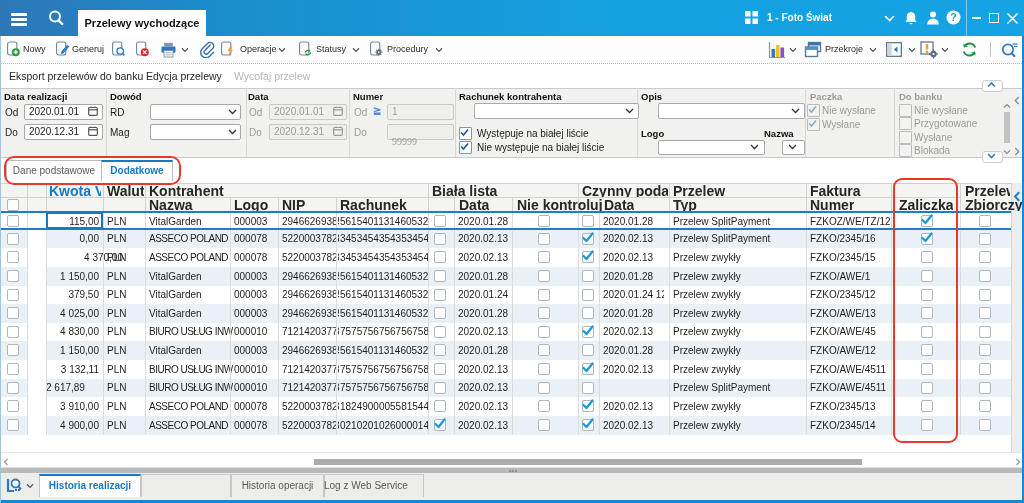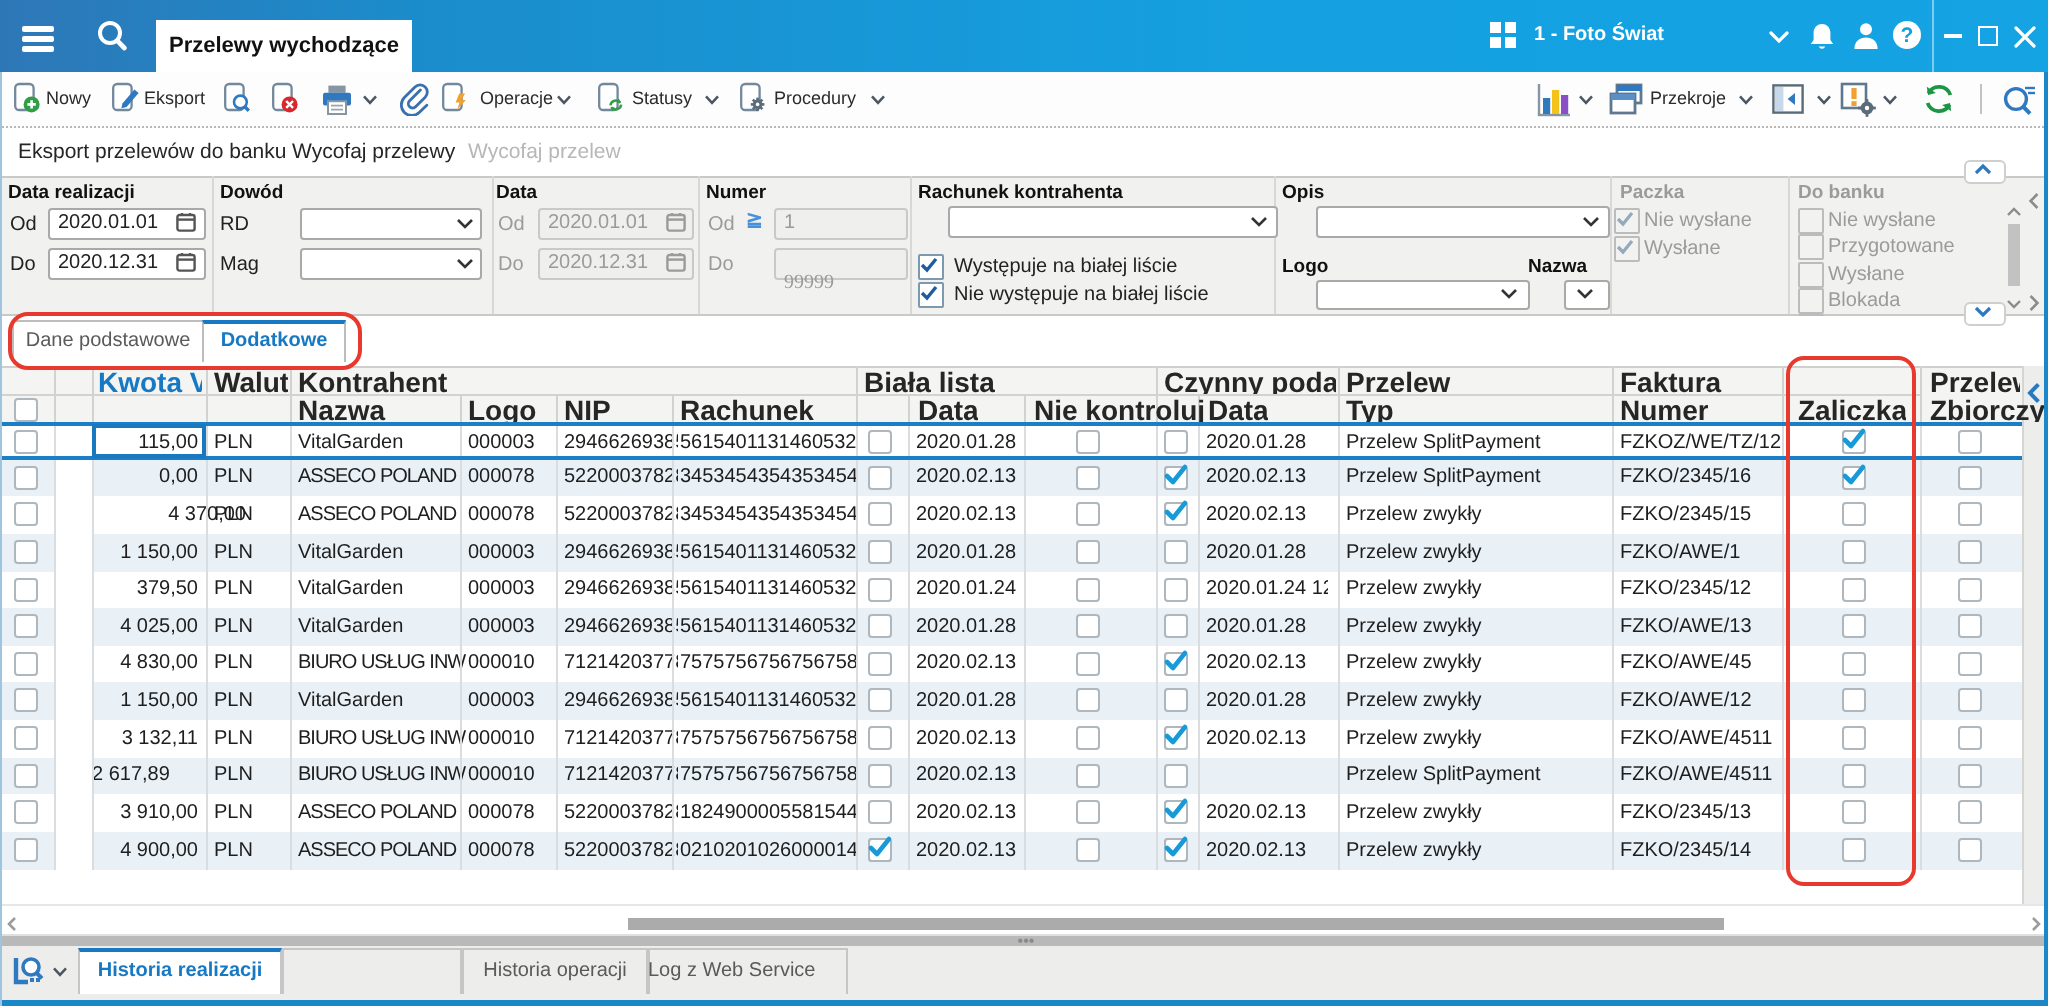--- a/index.html
+++ b/index.html
@@ -57,21 +57,21 @@
 <svg class="abs" style="left:7px;top:41px" width="17" height="17" viewBox="0 0 17 17">
     <rect x="0.6" y="1" width="9.2" height="13" rx="2" stroke="#72889c" stroke-width="1.15" fill="#fff"></rect>
     <circle cx="8.8" cy="11.2" r="4" fill="#2f9e44"></circle>
     <path d="M8.8 9.1 L8.8 13.3 M6.7 11.2 L10.9 11.2" stroke="#fff" stroke-width="1.3"></path>
   </svg>
 <div class="abs" style="left:23px;top:36px;height:27px;font-size:9px;color:#2b2b2b;line-height:27px;">Nowy</div>
 <svg class="abs" style="left:56px;top:41px" width="17" height="17" viewBox="0 0 17 17">
     <rect x="0.6" y="1" width="9.2" height="13" rx="2" stroke="#72889c" stroke-width="1.15" fill="#fff"></rect>
     <path d="M5.2 10.8 L11.2 3.8 L13.3 5.5 L7.3 12.5 L4.7 13.1 Z" fill="#2e79c0"></path>
   </svg>
-<div class="abs" style="left:72px;top:36px;height:27px;font-size:9px;color:#2b2b2b;line-height:27px;">Eksport</div>
+<div class="abs" style="left:72px;top:36px;height:27px;font-size:9px;color:#2b2b2b;line-height:27px;">Generuj</div>
 <svg class="abs" style="left:112px;top:41px" width="17" height="17" viewBox="0 0 17 17">
     <rect x="0.6" y="1" width="9.2" height="13" rx="2" stroke="#72889c" stroke-width="1.15" fill="#fff"></rect>
     <circle cx="8.2" cy="10" r="3.2" stroke="#2e79c0" stroke-width="1.3" fill="#fff"></circle>
     <line x1="10.4" y1="12.4" x2="12.4" y2="14.4" stroke="#2e79c0" stroke-width="1.7"></line>
   </svg>
 <svg class="abs" style="left:136px;top:41px" width="17" height="17" viewBox="0 0 17 17">
     <rect x="0.6" y="1" width="9.2" height="13" rx="2" stroke="#72889c" stroke-width="1.15" fill="#fff"></rect>
     <circle cx="8.8" cy="11.2" r="4" fill="#d9272e"></circle>
     <path d="M7.1 9.5 L10.5 12.9 M10.5 9.5 L7.1 12.9" stroke="#fff" stroke-width="1.2"></path>
   </svg>
@@ -179,21 +179,21 @@
 <div class="abs" style="left:990px;top:42px;width:1px;height:15px;background:#c2c2c2;"></div>
 <svg class="abs" style="left:1000px;top:41px" width="19" height="18" viewBox="0 0 19 18">
     <circle cx="8" cy="8.5" r="5.2" stroke="#2e79c0" stroke-width="1.7" fill="none"></circle>
     <line x1="11.8" y1="12.5" x2="15" y2="15.8" stroke="#2e79c0" stroke-width="2"></line>
     <g stroke="#2e79c0" stroke-width="1.2">
       <line x1="12.5" y1="3" x2="17.5" y2="3"></line>
       <line x1="14" y1="5.5" x2="17.5" y2="5.5"></line>
     </g>
   </svg>
 <div class="abs" style="left:9px;top:64px;height:24px;font-size:10.5px;color:#262626;line-height:24px;">Eksport przelewów do banku</div>
-<div class="abs" style="left:146px;top:64px;height:24px;font-size:10.5px;color:#262626;line-height:24px;">Wycofaj przelewy</div>
+<div class="abs" style="left:146px;top:64px;height:24px;font-size:10.5px;color:#262626;line-height:24px;">Edycja przelewy</div>
 <div class="abs" style="left:234px;top:64px;height:24px;font-size:10.5px;color:#b7b7b7;line-height:24px;">Wycofaj przelew</div>
 <div class="abs" style="left:0;top:88px;width:1024px;height:70px;background:#f1f1ef;border-top:1px solid #c9c9c7;border-bottom:1px solid #c9c9c7;box-sizing:border-box;overflow:hidden;"></div>
 <div class="abs" style="left:106px;top:88px;width:1px;height:69px;background:#d8d8d6;"></div>
 <div class="abs" style="left:246px;top:88px;width:1px;height:69px;background:#d8d8d6;"></div>
 <div class="abs" style="left:349px;top:88px;width:1px;height:69px;background:#d8d8d6;"></div>
 <div class="abs" style="left:455px;top:88px;width:1px;height:69px;background:#d8d8d6;"></div>
 <div class="abs" style="left:637px;top:88px;width:1px;height:69px;background:#d8d8d6;"></div>
 <div class="abs" style="left:805px;top:88px;width:1px;height:69px;background:#d8d8d6;"></div>
 <div class="abs" style="left:894px;top:88px;width:1px;height:69px;background:#d8d8d6;"></div>
 <div class="fl" style="left:4px;top:91px;">Data realizacji</div>

